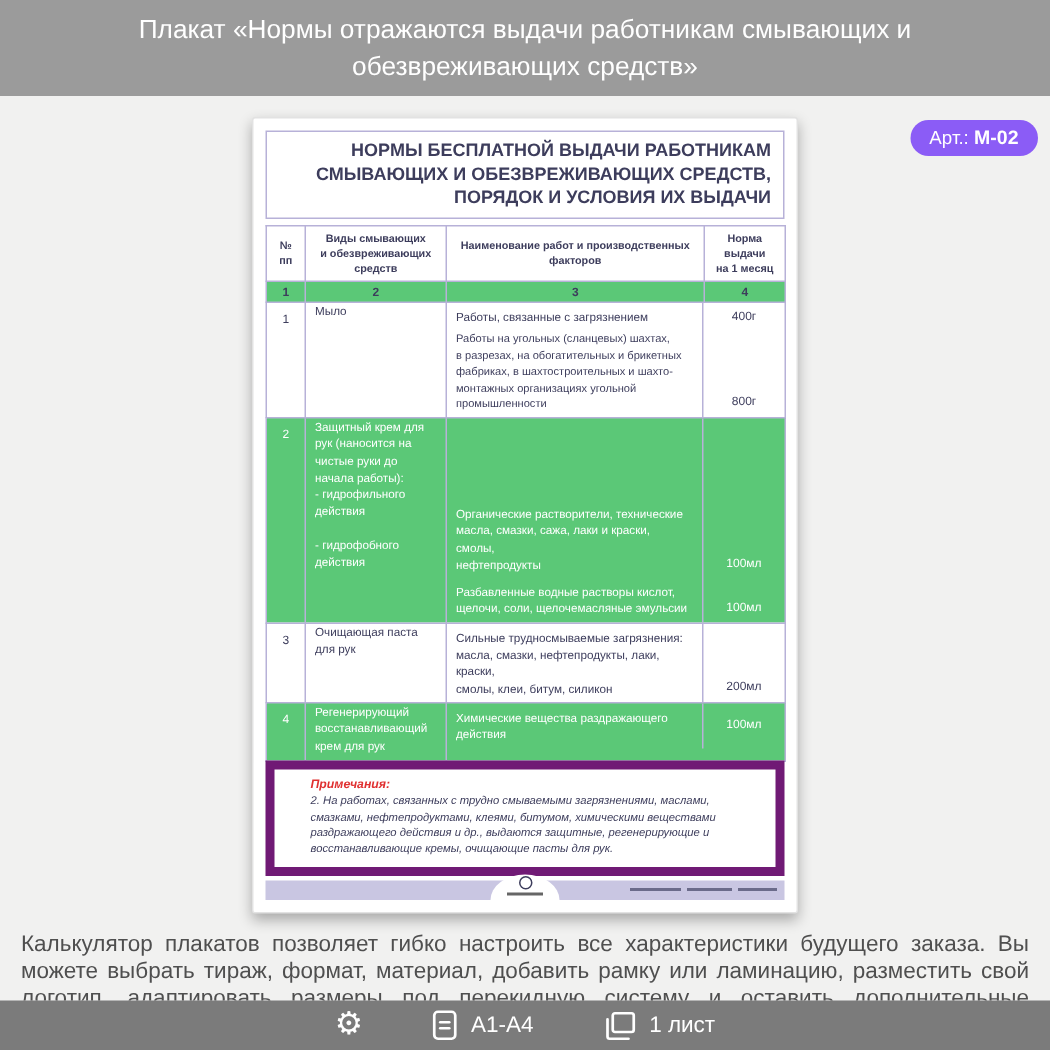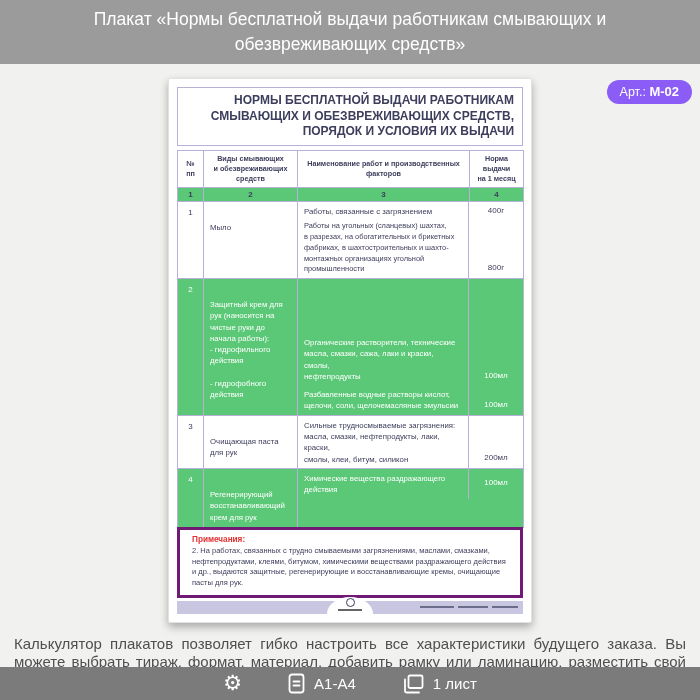--- a/index.html
+++ b/index.html
@@ -29,35 +29,35 @@
 
   table.norms{border-collapse:collapse;width:100%;margin-top:4px;table-layout:fixed;}
   table.norms th{border:1px solid #b7b1d8;background:#fff;color:#3d3d5c;
       font-size:7.2px;font-weight:bold;line-height:1.4;padding:3px 2px;
       text-align:center;white-space:pre-line;vertical-align:middle;}
   .index-row td{background:#5bc877;color:#3d3d5c;font-weight:bold;font-size:8px;
       text-align:center;padding:2px;border:1px solid #b7b1d8;}
   .data-row td{border:1px solid #b7b1d8;vertical-align:top;font-size:7.8px;
       line-height:1.45;color:#3d3d5c;padding:0;}
   .data-row .cell-num{text-align:center;padding-top:5px;font-size:8px;}
-  .data-row .cell-agent{padding:20px 3px 4px 6px;white-space:pre-line;}
+  .data-row .cell-agent{padding:0 3px 4px 6px;white-space:pre-line;}
   .green-row td{background:#5bc877;color:#fff;}
   .works-grid{display:grid;grid-template-columns:1fr 54px;position:relative;
       height:100%;box-sizing:border-box;align-content:start;}
   .works-grid::after{content:"";position:absolute;right:54px;top:0;bottom:0;
       width:1px;background:#b7b1d8;}
   .work-text{padding:4px 9px 3px 6px;white-space:pre-line;}
   .work-text.sub{font-size:7.4px;padding-top:1px;}
   .work-norm{display:flex;align-items:flex-end;justify-content:center;
       padding:2px 2px 4px;font-size:8px;}
   .row-2 .works-grid{padding-top:54px;}
   .row-4 .work-norm{align-items:center;}
 
-  .notes{border:3px solid #701a75;margin-top:-1px;padding:4px 12px 6px;
-         font-size:7.5px;line-height:1.45;color:#3d3d5c;}
+  .notes{border:6px solid #701a75;margin-top:-1px;padding:4px 24px 6px;
+         font-size:7.5px;line-height:1.45;color:#3d3d5c;font-style:italic;}
   .notes-title{color:#e03131;font-weight:bold;font-size:8.2px;}
 
   .poster-footer{position:relative;height:13px;background:#c9c6e2;margin-top:3px;}
   .bump{position:absolute;left:50%;bottom:0;transform:translateX(-50%);
         width:46px;height:17px;background:#fff;
         border-radius:23px 23px 0 0/17px 17px 0 0;text-align:center;}
   .logo-circle{width:9px;height:9px;border:1px solid #3d3d5c;border-radius:50%;
         margin:1px auto 0;box-sizing:border-box;}
   .logo-caption{width:24px;height:2px;background:#666;margin:2px auto 0;}
   .footer-contacts{position:absolute;right:5px;top:5px;display:flex;gap:4px;}
@@ -76,21 +76,21 @@
   .bar-item svg{display:block;}
   .bar-item svg *{fill:none;stroke:#fff;stroke-width:1.8;stroke-linecap:round;
                   stroke-linejoin:round;}
 </style>
 </head>
 <body>
 
 <div class="page">
 
   <header class="top-bar">
-    <h1>Плакат «Нормы бесплатной выдачи работникам смывающих и обезвреживающих средств»</h1>
+    <h1>Плакат «Нормы отражаются выдачи работникам смывающих и обезвреживающих средств»</h1>
   </header>
 
   <main class="content">
 
     <div class="art-badge">
       <span>Арт.:</span>
       <b>М-02</b>
     </div>
 
     <div class="poster">

